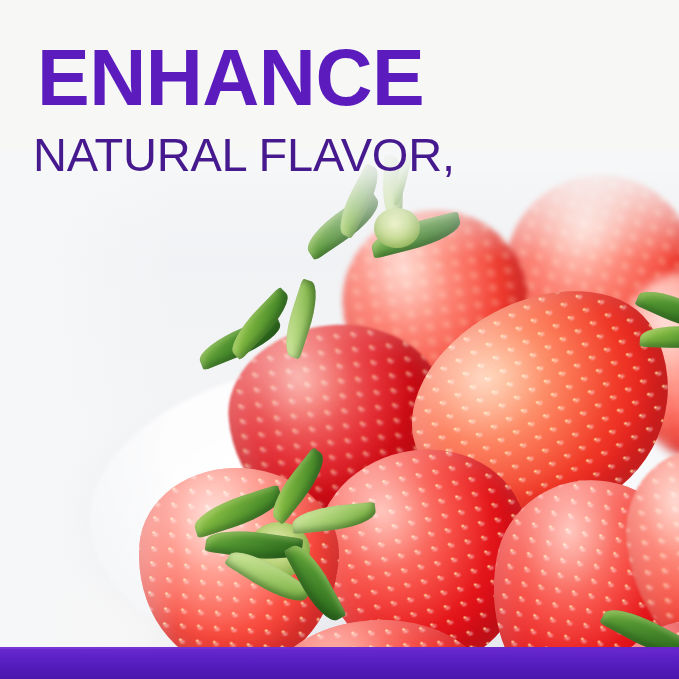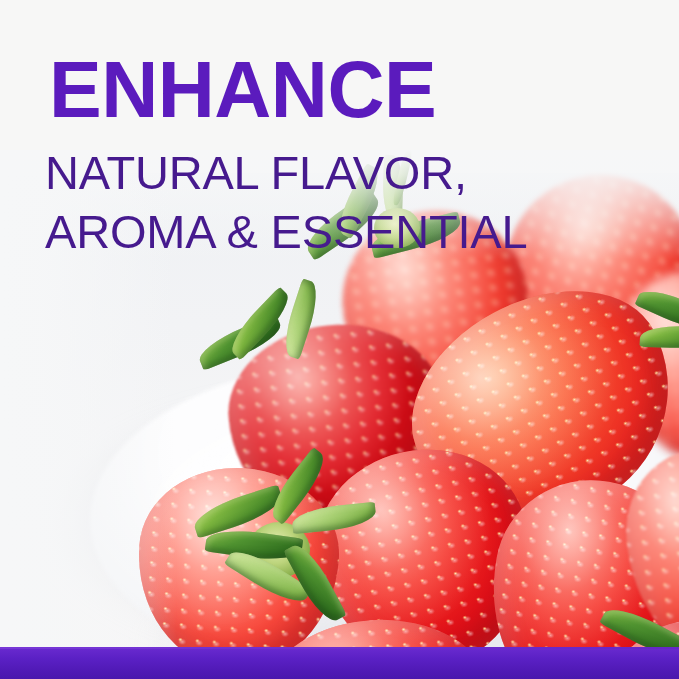--- a/index.html
+++ b/index.html
@@ -153,31 +153,31 @@
   }
 
   
   .copy {
     position: absolute;
     left: 33px; top: 38px;
     width: 560px;
     z-index: 40;
   }
   .headline {
-    margin: 16px;
+    margin: 4px;
     font-family: "Liberation Sans", sans-serif;
     font-weight: 700;
     font-size: 79px;
     line-height: 0.92;
     letter-spacing: -0.5px;
     color: #5b1bbd;
     white-space: nowrap;
   }
   .subhead {
-    margin: 10px 0 0 12px;
+    margin: 10px 0 0 0;
     font-family: "Liberation Sans", sans-serif;
     font-weight: 400;
     font-size: 47px;
     line-height: 1.26;
     letter-spacing: -0.2px;
     color: #461a8e;
   }
   .subhead .sub-line { display: block; white-space: nowrap; }
 
   
@@ -263,21 +263,20 @@
     <div style="position:absolute; left:0; top:0; width:679px; height:497px; pointer-events:none;
                 background:
                   linear-gradient(90deg, rgba(246,247,248,1) 0%, rgba(246,247,248,0.92) 6%, rgba(246,247,248,0) 26%),
                   linear-gradient(180deg, rgba(246,247,248,1) 0%, rgba(246,247,248,0.85) 5%, rgba(246,247,248,0) 22%);"></div>
   </div>
 
   <div class="copy">
     <h1 class="headline">ENHANCE</h1>
     <div class="subhead">
       <span class="sub-line">NATURAL FLAVOR,</span>
-      <span class="sub-line">AROMA &amp; ESSENTIAL</span>
     </div>
   </div>
 
   <div class="footer-bar">
     <div class="footer-bar-topline"></div>
   </div>
 
 </div>
 
 </body></html>

